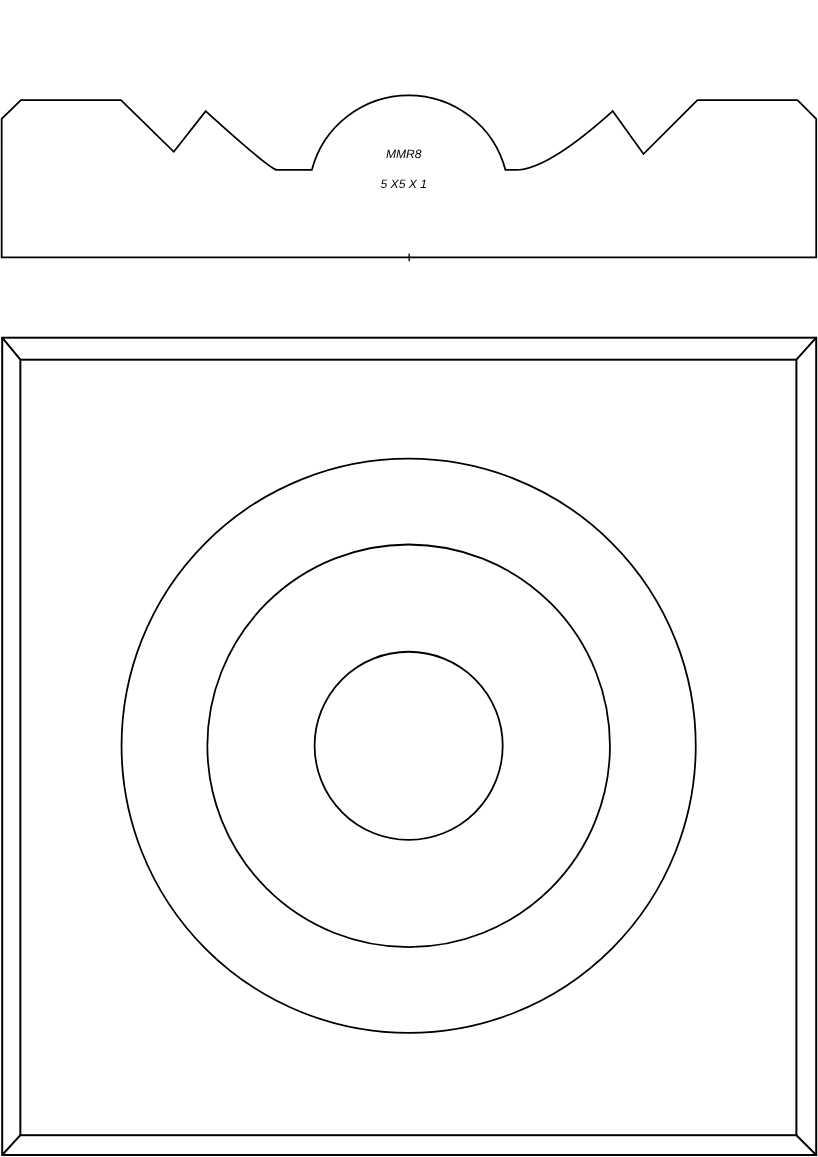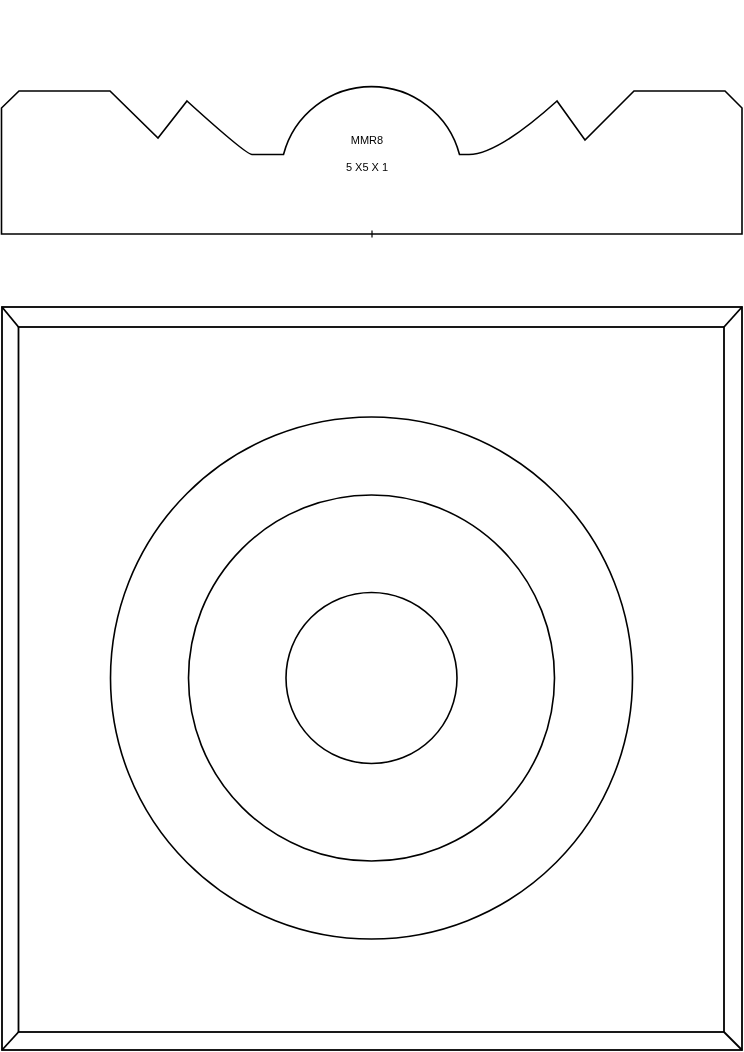--- a/index.html
+++ b/index.html
@@ -9,20 +9,21 @@
     width: 744px;
     height: 1052px;
     overflow: hidden;
     font-family: "Liberation Sans", sans-serif;
   }
   .drawing-page {
     position: relative;
     width: 744px;
     height: 1052px;
     background: #ffffff;
+    font-style: italic;
   }
   svg {
     display: block;
   }
   .outline {
     fill: #ffffff;
     stroke: #000000;
     stroke-width: 1.6;
     stroke-linejoin: miter;
   }

